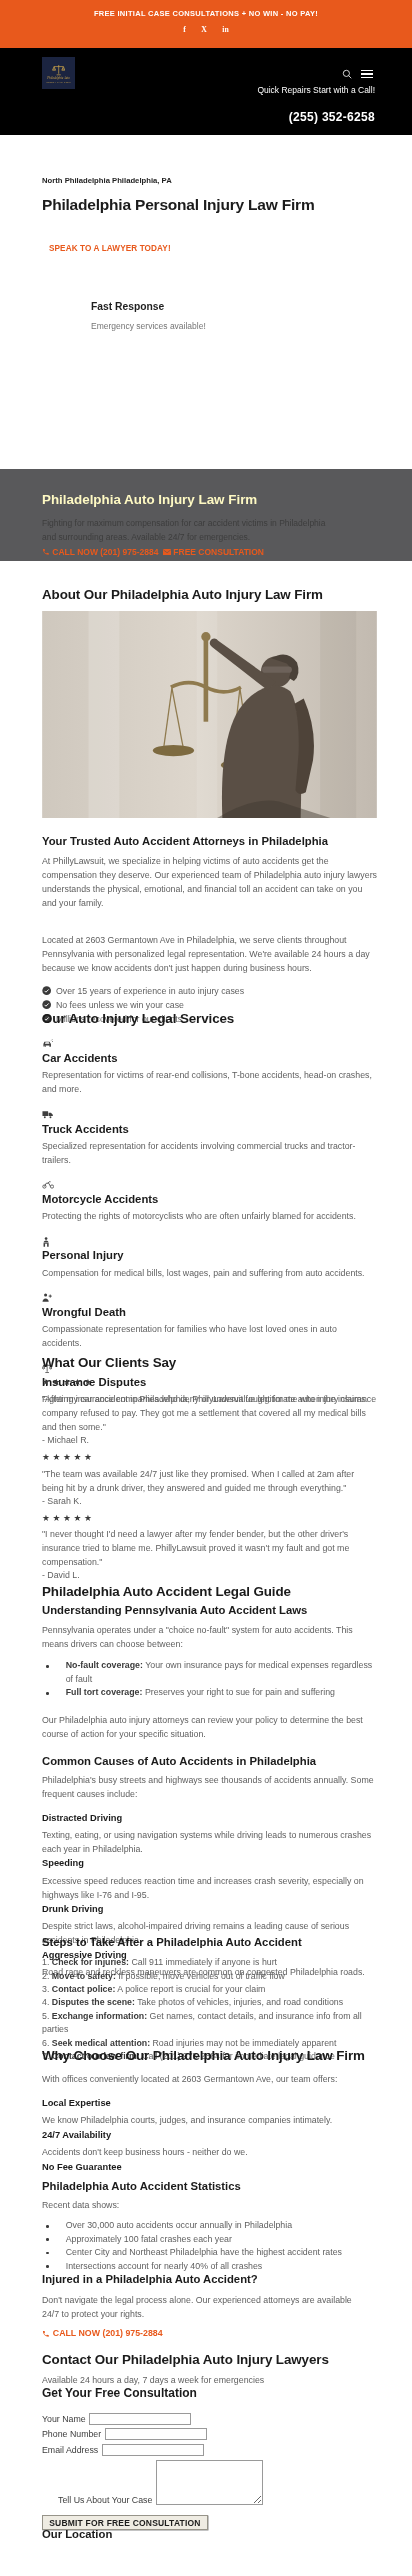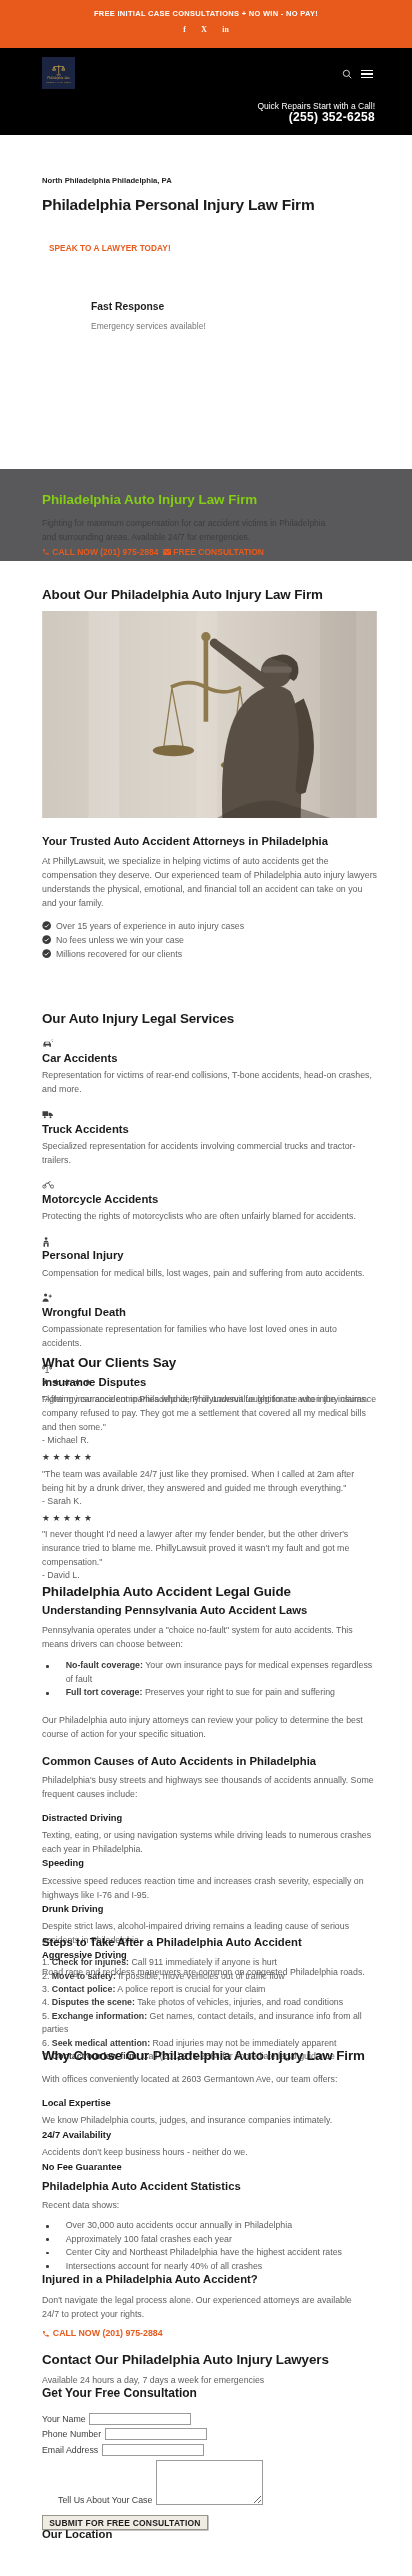--- a/index.html
+++ b/index.html
@@ -12,32 +12,32 @@
   .social-row{margin-top:7.2px;display:flex;justify-content:center;gap:15.5px;}
   .social-ic{color:#fff;font-size:7.7px;font-weight:bold;cursor:pointer;font-family:"Liberation Serif",serif;}
   
   .hdr{top:48px;left:0;width:412px;height:87px;background:#000;}
   .logo{position:absolute;left:42px;top:9.3px;width:33px;height:32px;background:#1b2440;border:0.5px solid #2a3털;box-sizing:border-box;display:flex;flex-direction:column;align-items:center;justify-content:center;}
   .logo-script{font-family:"Liberation Serif",serif;font-style:italic;color:#c9a24a;font-size:3.1px;white-space:nowrap;margin-top:0.5px;}
   .logo-sub{color:#c9a24a;font-size:2.3px;letter-spacing:0.3px;margin-top:0.5px;}
   .hdr-search{position:absolute;left:342px;top:20.6px;cursor:pointer;}
   .hdr-burger{position:absolute;left:361px;top:21.6px;width:12.4px;cursor:pointer;}
   .hdr-burger div{height:1.5px;background:#fff;margin-bottom:2.1px;}
-  .hdr-tag{position:absolute;right:37px;top:53px;color:#fff;font-size:8.5px;}
+  .hdr-tag{position:absolute;right:37px;top:37px;color:#fff;font-size:8.5px;}
   .hdr-phone{position:absolute;right:37px;top:62px;color:#fff;font-size:12px;font-weight:bold;letter-spacing:0.3px;}
   
   .hero{top:135px;left:0;width:412px;height:340px;background:#fff;}
   .hero-loc{position:absolute;left:42px;top:41px;font-size:7.7px;font-weight:bold;color:#1f1f1f;}
   .hero-h1{position:absolute;left:42px;top:61px;font-size:15.5px;font-weight:bold;color:#1c1c1c;letter-spacing:-0.2px;margin:0;}
   .hero-cta{position:absolute;left:49px;top:109px;font-size:8.2px;font-weight:bold;color:#E8591C;letter-spacing:0.1px;text-decoration:none;cursor:pointer;}
   .hero-feat-t{position:absolute;left:91px;top:166px;font-size:10.3px;font-weight:bold;color:#1f1f1f;}
   .hero-feat-s{position:absolute;left:91px;top:186px;font-size:8.5px;color:#757575;}
   
   .band{top:469px;left:0;width:412px;height:92px;background:#59595B;}
-  .band h2{position:absolute;left:42px;top:23px;margin:0;font-size:13.4px;font-weight:bold;color:#84cc16;}
+  .band h2{position:absolute;left:42px;top:23px;margin:0;font-size:13.4px;font-weight:bold;color:#fef9c3;}
   .band-p{position:absolute;left:42px;top:47px;width:299px;font-size:8.5px;line-height:14px;color:#3d3d3d;}
   .band-cta{position:absolute;left:42px;top:78px;font-size:8.5px;font-weight:bold;color:#E8591C;display:flex;gap:4.1px;align-items:center;}
   .band-cta a{color:#E8591C;text-decoration:none;display:flex;align-items:center;gap:2.6px;cursor:pointer;}
   
   .sec{left:0;width:412px;}
   .inner{margin-left:42px;width:335px;}
   .h2s{font-size:13.4px;font-weight:bold;color:#1b1b1b;margin:0;letter-spacing:-0.1px;}
   .h3s{font-size:11.3px;font-weight:bold;color:#1b1b1b;margin:0;}
   .h4s{font-size:9.3px;font-weight:bold;color:#1b1b1b;margin:0;}
   .body-p{font-size:8.8px;line-height:14px;color:#5f5f5f;margin:0;}
@@ -162,20 +162,21 @@
           <path d="M445 92 q30 -18 50 8 q8 24 -6 36 l-10 -6 q8 -18 -4 -28 z" fill="#4a4138"></path>
           <rect x="427" y="108" width="58" height="12" rx="6" fill="#6d625a"></rect>
           <path d="M430 150 q30 -12 52 6 q26 40 20 246 l-152 0 q-6 -150 32 -210 q20 -30 48 -42z"></path>
           <path d="M438 154 L330 70 q-8 -6 -2 -14 q8 -6 14 2 l112 80 z"></path>
           <path d="M508 170 q26 60 18 120 l-14 62 q-14 8 -20 -4 l6 -72 q2 -60 -8 -96 z" fill="#4e4339"></path>
         </g>
         <path d="M340 402 q70 -42 120 -32 l100 32 z" fill="#3f372f" opacity=".45"></path>
       </svg>
       <h3 class="h3s" style="margin-top:17.5px;">Your Trusted Auto Accident Attorneys in Philadelphia</h3>
       <p class="body-p" style="margin-top:7.2px;">At PhillyLawsuit, we specialize in helping victims of auto accidents get the compensation they deserve. Our experienced team of Philadelphia auto injury lawyers understands the physical, emotional, and financial toll an accident can take on you and your family.</p>
+      <p class="body-p" style="margin-top:23px;">Located at 2603 Germantown Ave in Philadelphia, we serve clients throughout Pennsylvania with personalized legal representation. We're available 24 hours a day because we know accidents don't just happen during business hours.</p>
       <div style="margin-top:8.2px;">
         <div class="check-row">
           <svg width="9.3" height="9.3" viewBox="0 0 18 18">
               <circle cx="9" cy="9" r="8.4" fill="#3a3a3a"></circle>
               <path d="M5 9.4l2.6 2.6L13 6.6" stroke="#fff" stroke-width="1.8" fill="none"></path>
             </svg>
           <span>Over 15 years of experience in auto injury cases</span>
         </div>
         <div class="check-row">
           <svg width="9.3" height="9.3" viewBox="0 0 18 18">

